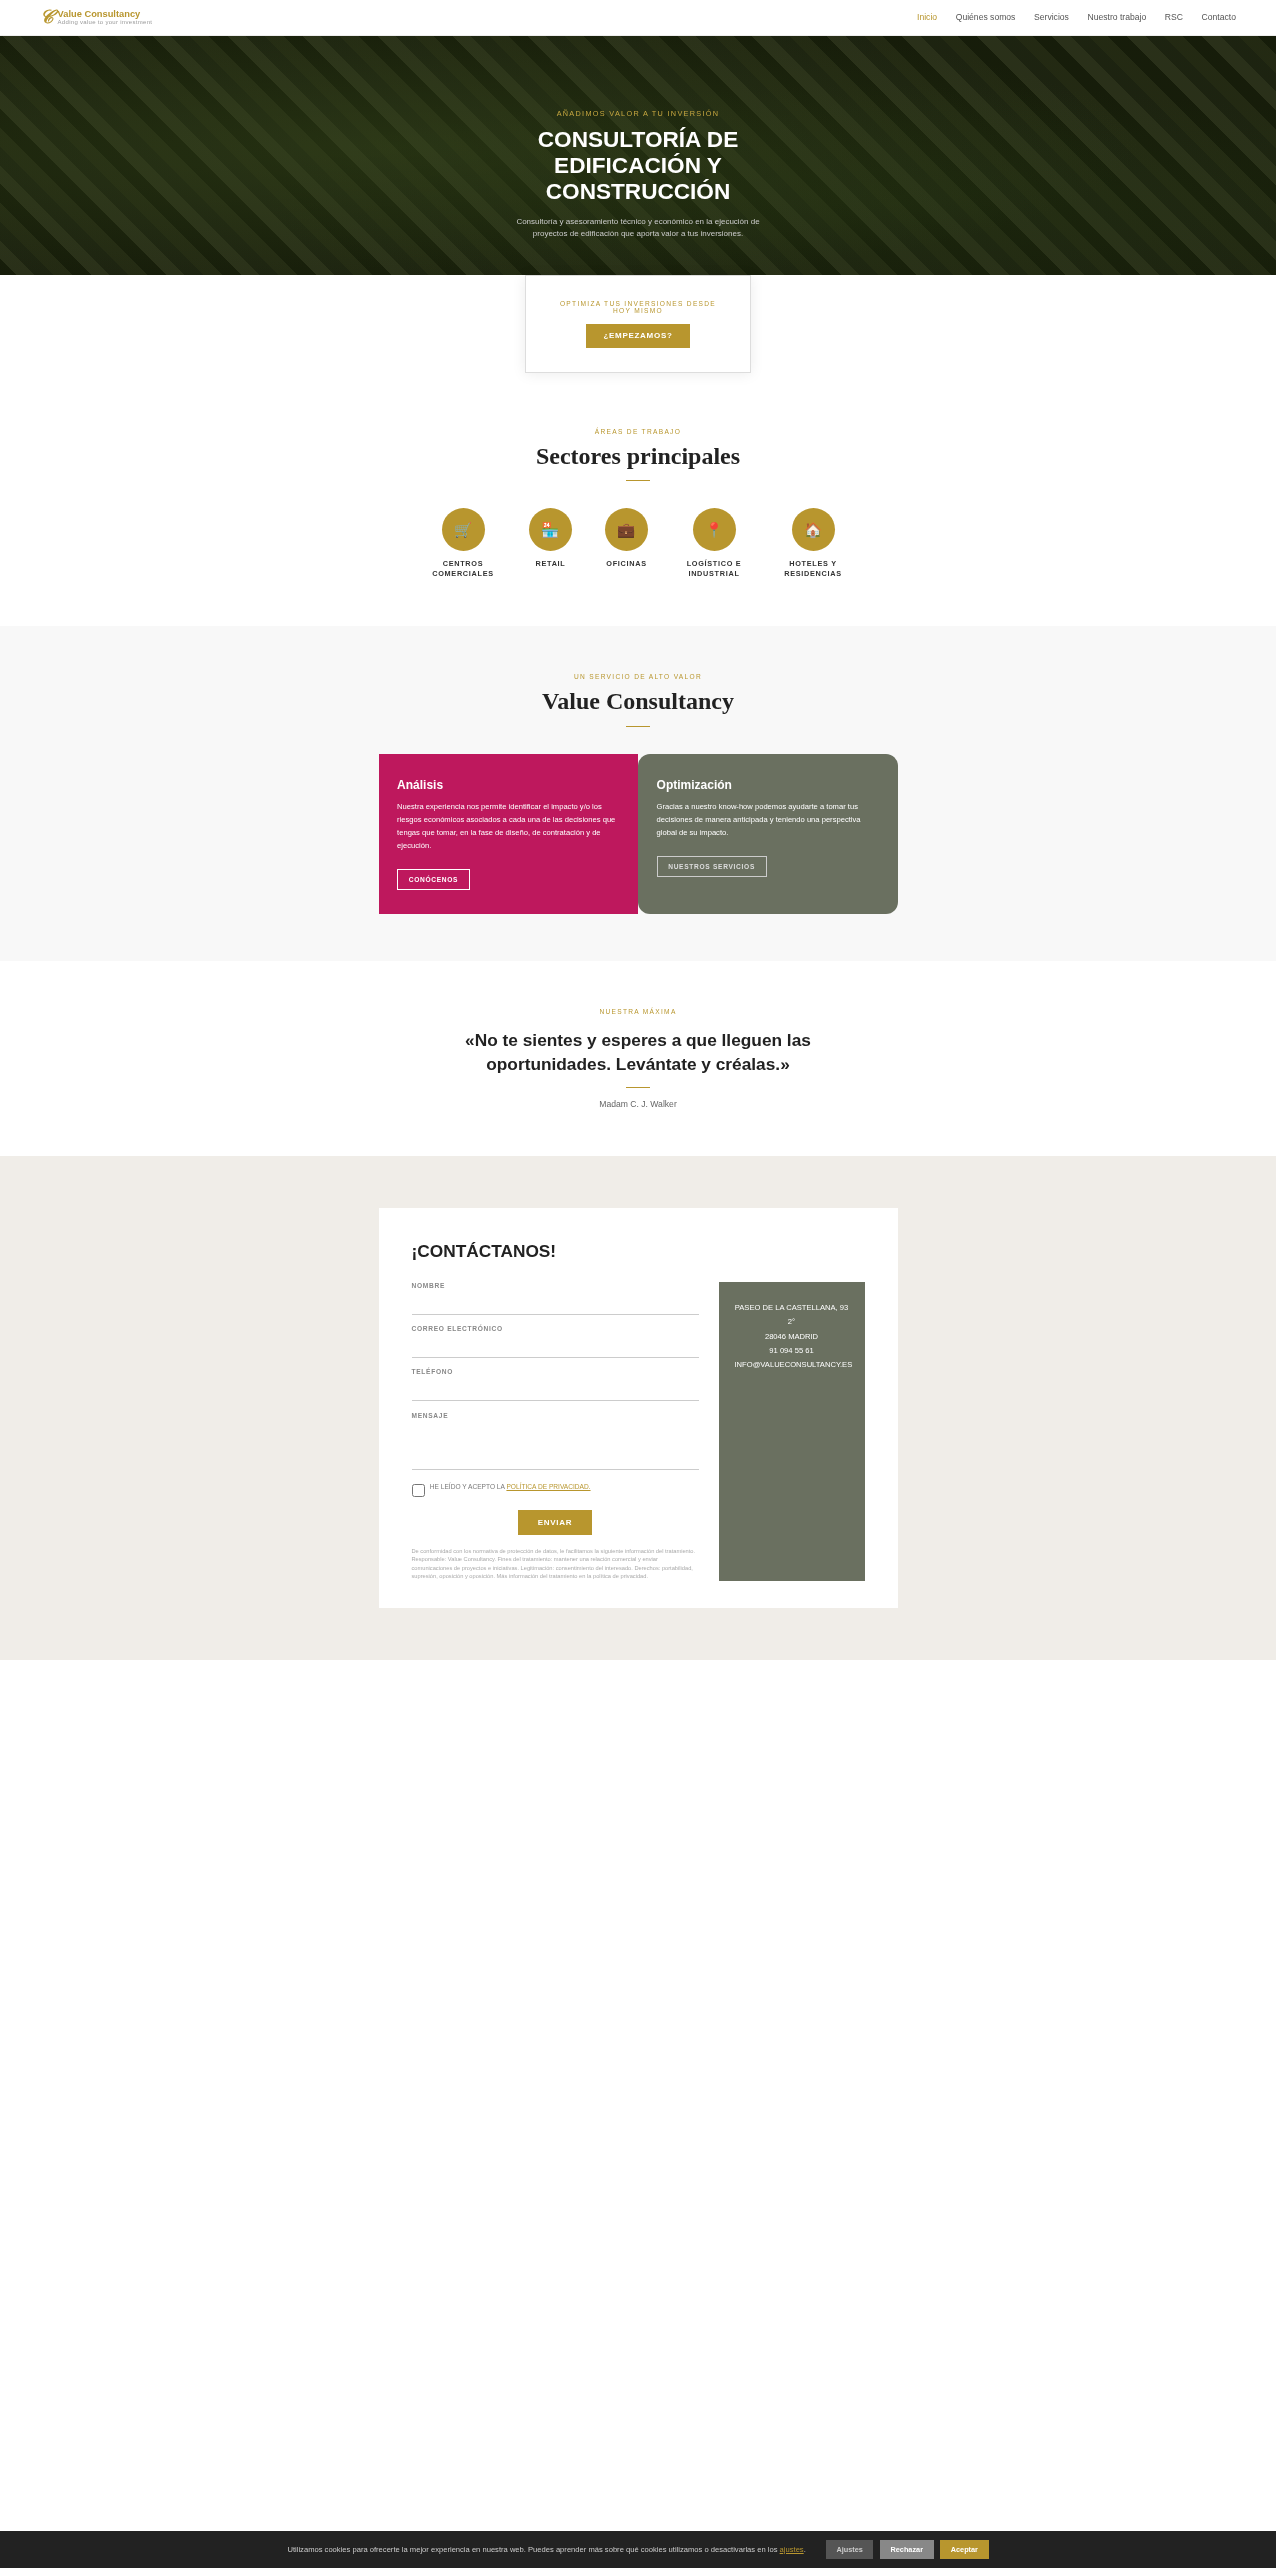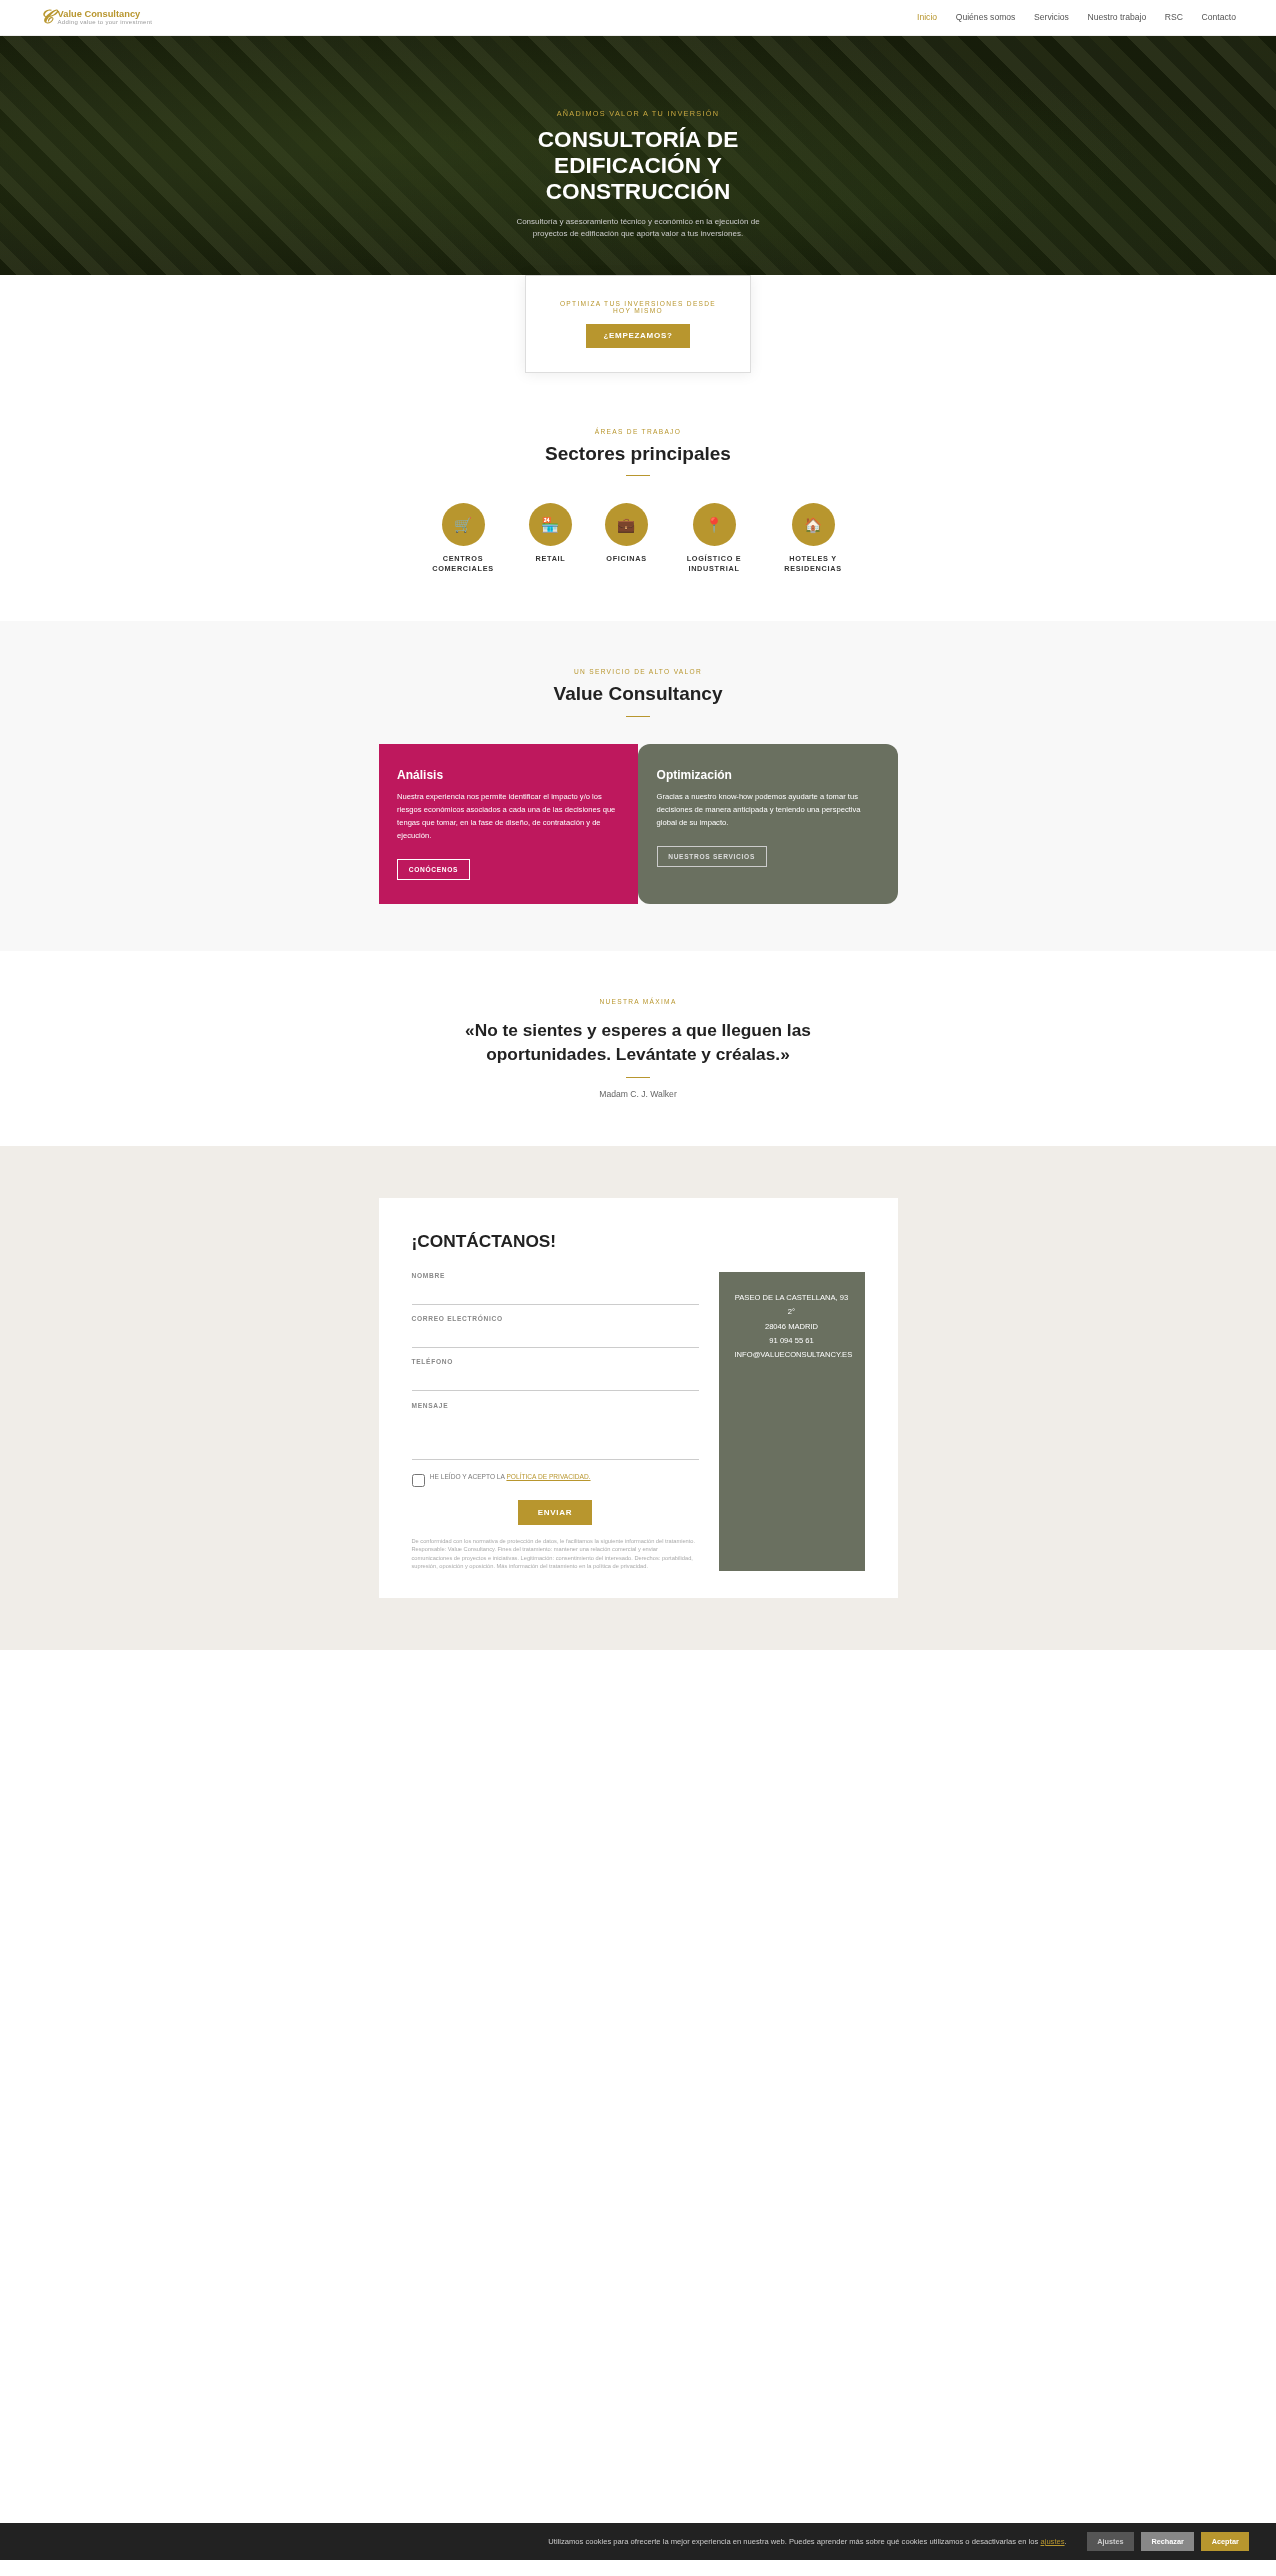--- a/index.html
+++ b/index.html
@@ -144,24 +144,25 @@
       text-align: center;
     }
     .section-eyebrow {
       font-size: 6.6px;
       letter-spacing: 1.3px;
       color: #b8962e;
       text-transform: uppercase;
       margin-bottom: 8px;
     }
     .section-title {
-      font-size: 19px;
+      font-size: 24px;
       font-weight: bold;
       color: #222;
       margin-bottom: 10.6px;
+      font-family: Liberation Serif, serif;
     }
     .section-divider {
       width: 24px;
       height: 1.3px;
       background: #b8962e;
       margin: 0 auto 26.6px;
     }
 
     
     .sectors-grid {
@@ -412,24 +413,24 @@
       line-height: 1.9;
     }
 
     
     .cookie-bar {
       background: #222;
       color: #ccc;
       padding: 9.3px 26.6px;
       display: flex;
       align-items: center;
-      justify-content: flex-end;
+      justify-content: center;
       font-size: 7.6px;
       position: fixed;
-      bottom: 16px;
+      bottom: 8px;
       left: 0;
       right: 0;
       z-index: 1000;
     }
     .cookie-buttons {
       display: flex;
       gap: 6.6px;
       flex-shrink: 0;
       margin-left: 20px;
     }

